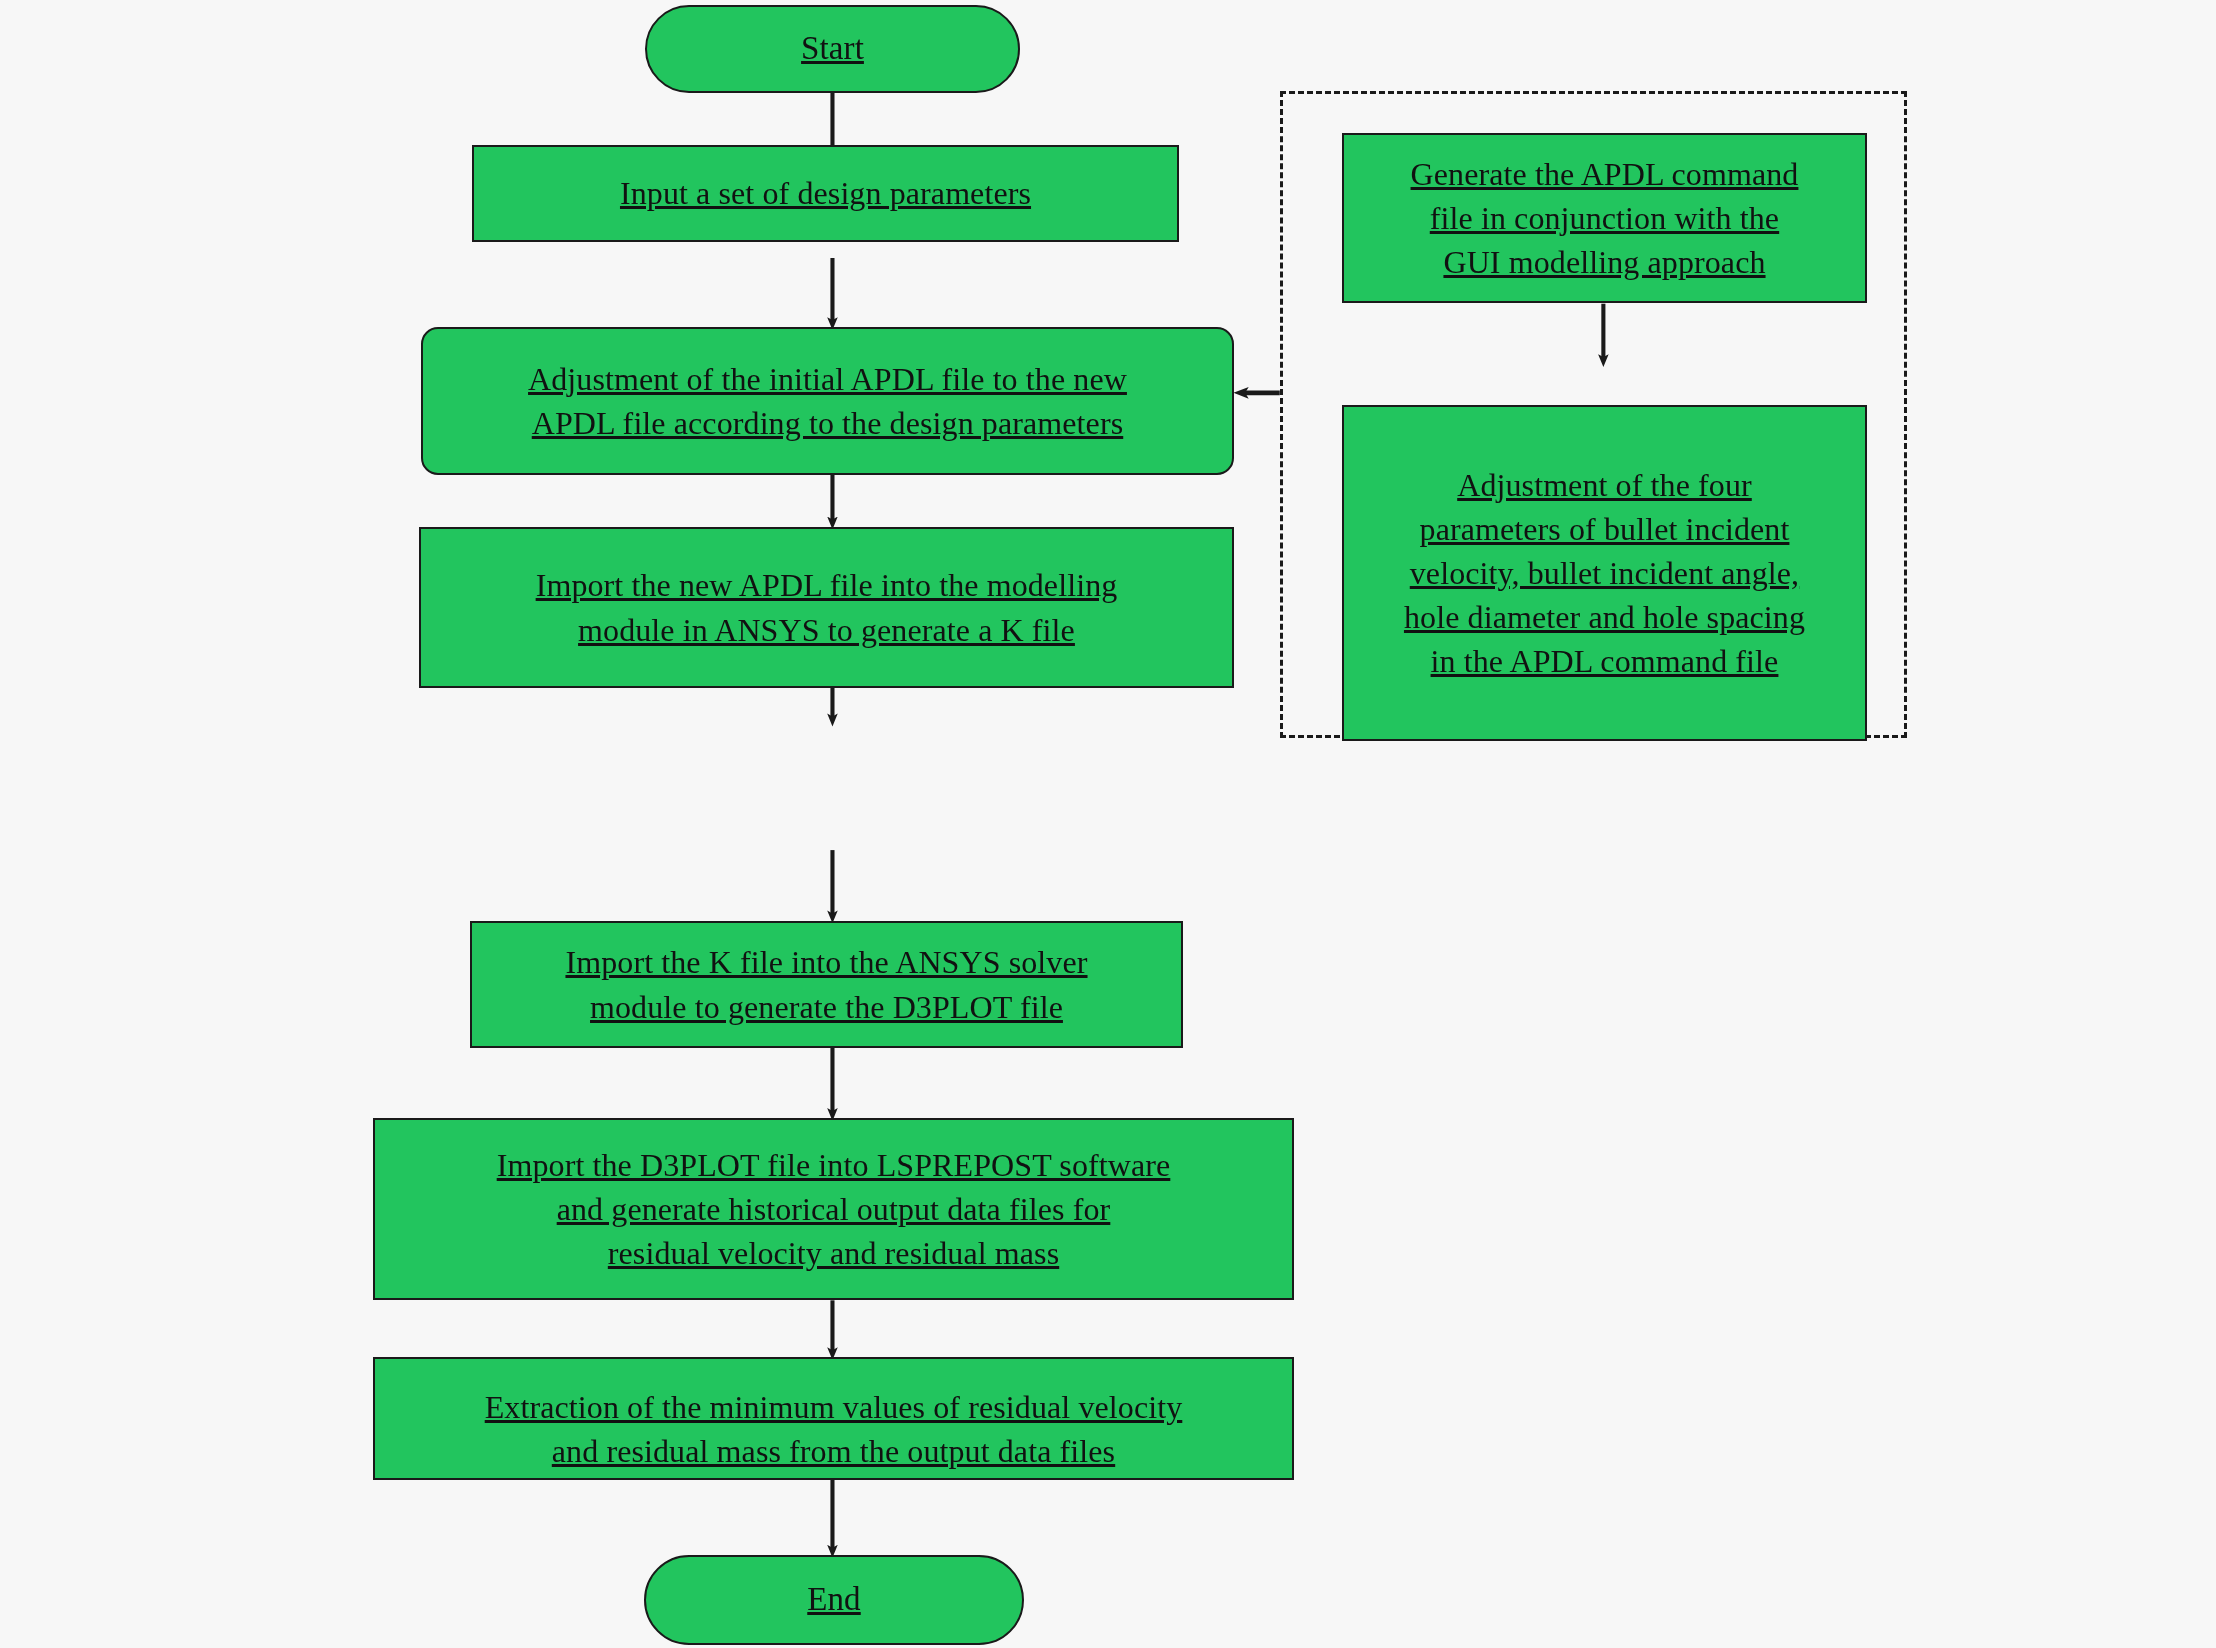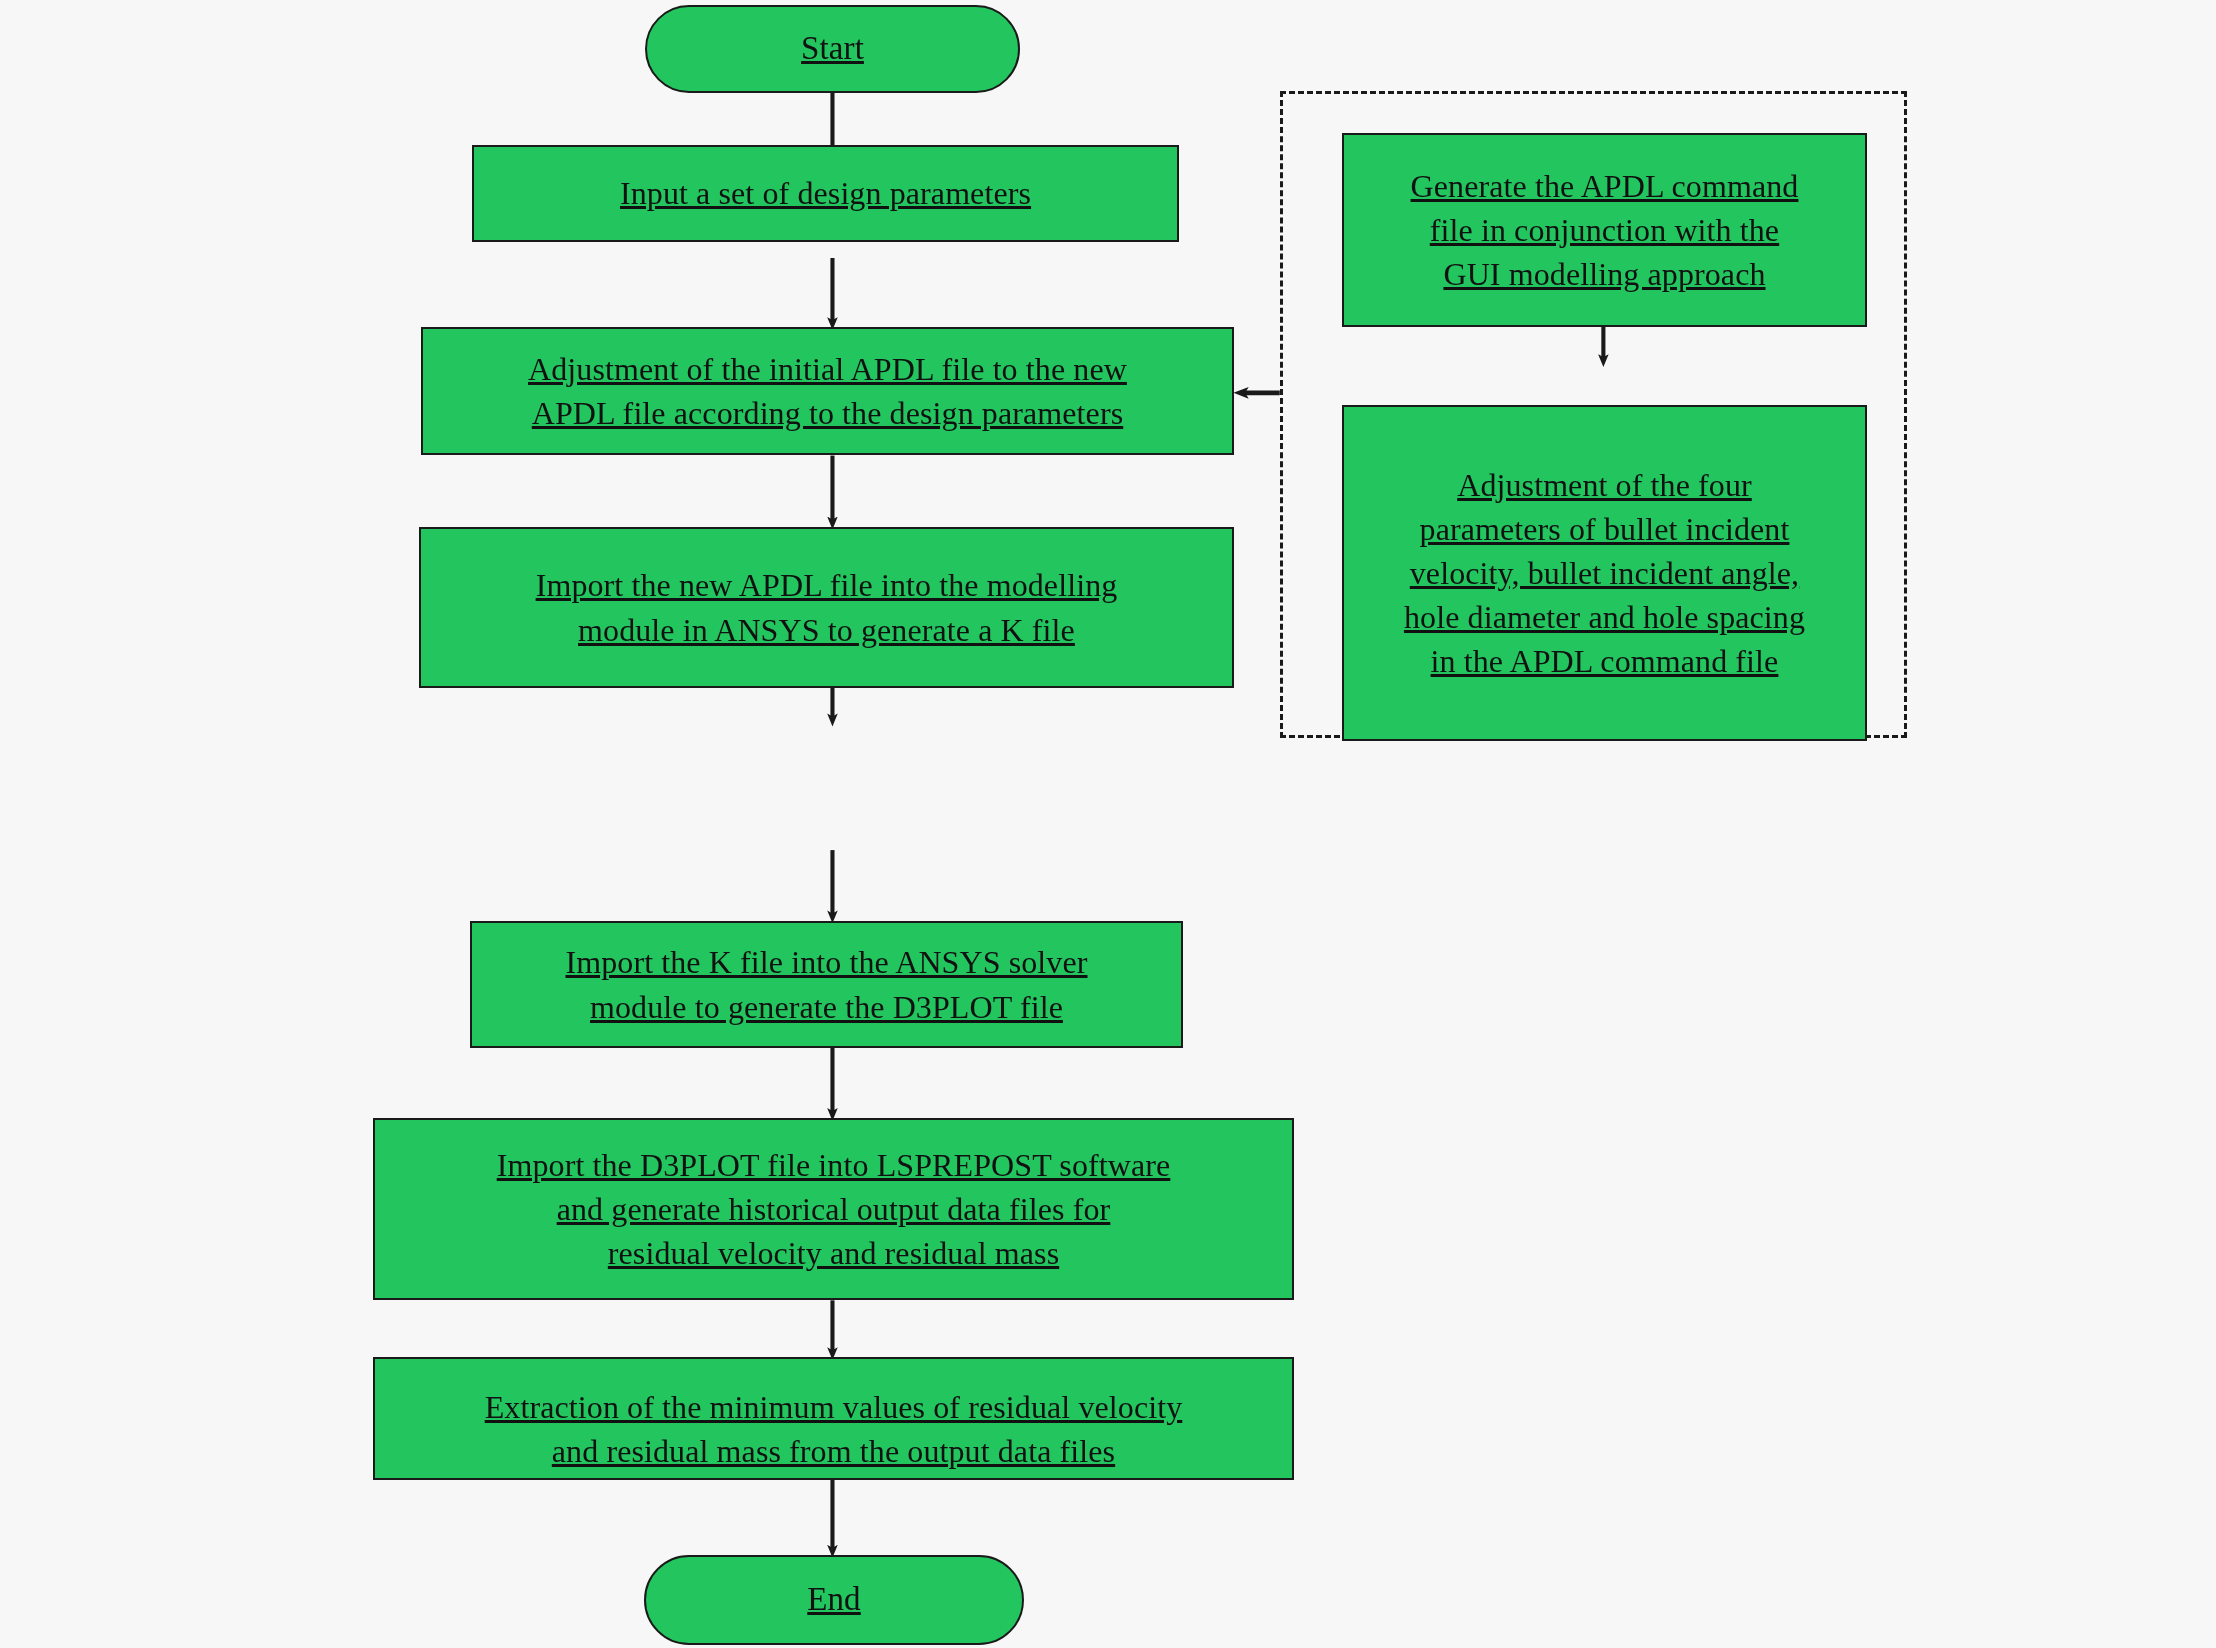--- a/index.html
+++ b/index.html
@@ -86,21 +86,21 @@
   <div class="dashgroup" style="left:1280px;top:91px;width:627px;height:647px;"></div>
 
   <div class="node terminal" style="left:645px;top:4.7px;width:375px;height:88px;font-size:33px;">
     <span class="txt">Start</span>
   </div>
 
   <div class="node" style="left:472px;top:145px;width:707px;height:97px;">
     <span class="txt">Input a set of design parameters</span>
   </div>
 
-  <div class="node" style="left:421px;top:327px;width:813px;height:128px;">
+  <div class="node" style="left:421px;top:327px;width:813px;height:148px;border-radius:17px;">
     <span class="txt">Adjustment of the initial APDL file to the new
 APDL file according to the design parameters</span>
   </div>
 
   <div class="node" style="left:419px;top:527px;width:815px;height:161px;">
     <span class="txt">Import the new APDL file into the modelling
 module in ANSYS to generate a K file</span>
   </div>
 
 
@@ -117,21 +117,21 @@
 
   <div class="node" style="left:373px;top:1357px;width:921px;height:123px;align-items:flex-end;">
     <span class="txt">Extraction of the minimum values of residual velocity
 and residual mass from the output data files</span>
   </div>
 
   <div class="node terminal" style="left:644px;top:1555px;width:380px;height:90px;font-size:33px;">
     <span class="txt">End</span>
   </div>
 
-  <div class="node" style="left:1342px;top:133px;width:525px;height:194px;">
+  <div class="node" style="left:1342px;top:133px;width:525px;height:170px;">
     <span class="txt">Generate the APDL command
 file in conjunction with the
 GUI modelling approach</span>
   </div>
 
   <div class="node" style="left:1342px;top:365px;width:525px;height:336px;margin-top:40px;">
     <span class="txt">Adjustment of the four
 parameters of bullet incident
 velocity, bullet incident angle,
 hole diameter and hole spacing

